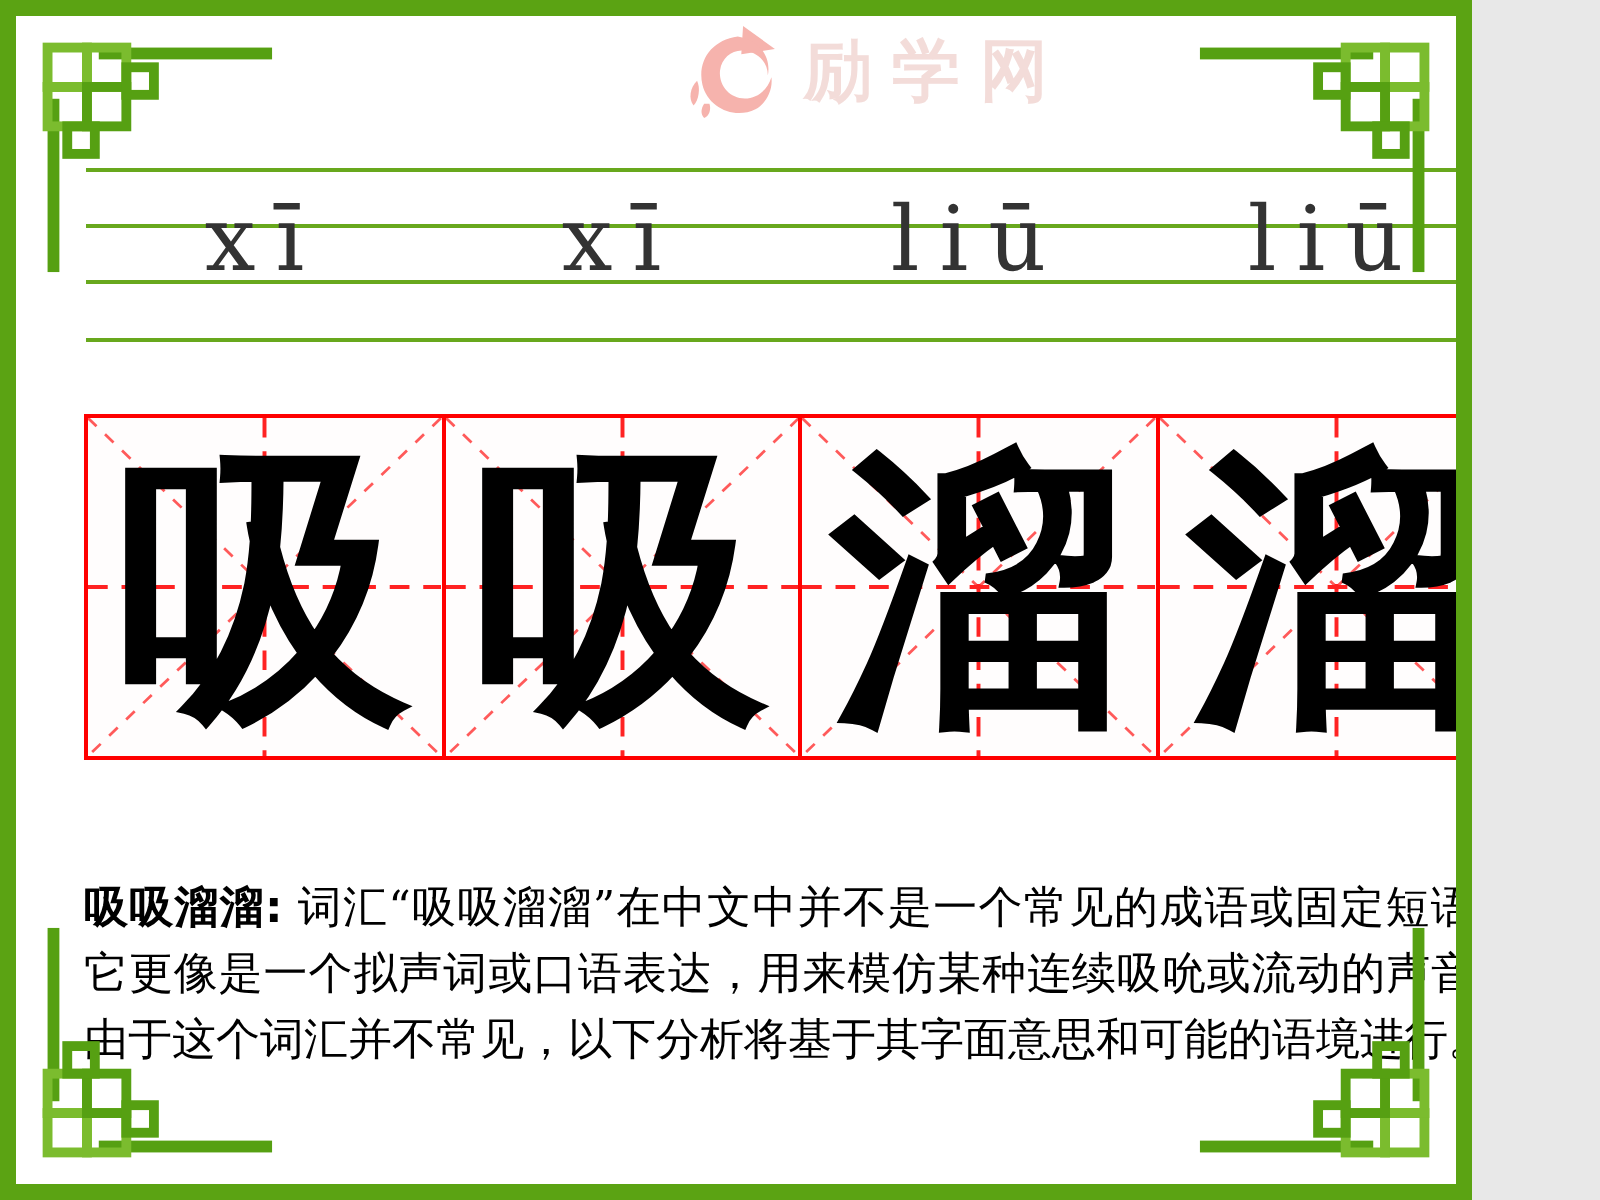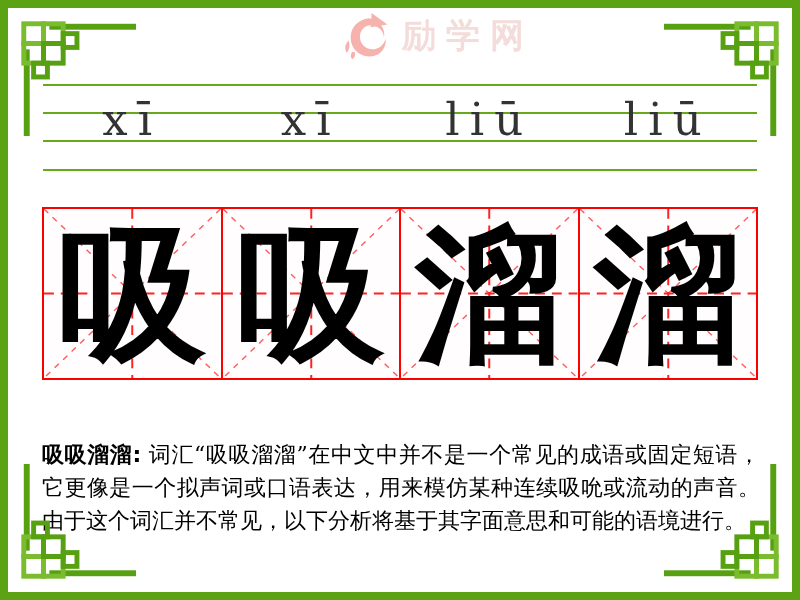--- a/index.html
+++ b/index.html
@@ -1,18 +1,18 @@
 <!DOCTYPE html>
 <html><head>
 <meta charset="utf-8">
 <style>
   * { margin:0; padding:0; box-sizing:border-box; }
   html,body { background:#e8e8e8; }
   .page {
-    position:relative; width:800px; height:600px;
+    position:relative; width:736px; height:600px;
     background:#ffffff; overflow:hidden;
     font-family:"DejaVu Serif", serif;
   }
   .border-frame {
     position:absolute; inset:0; border:8px solid #5ba313;
     pointer-events:none; z-index:5;
   }
   .corner { position:absolute; width:128px; height:128px; z-index:6; }
   .corner.tl { left:10px;  top:10px; }
   .corner.tr { right:10px; top:10px;    transform:scaleX(-1); }

